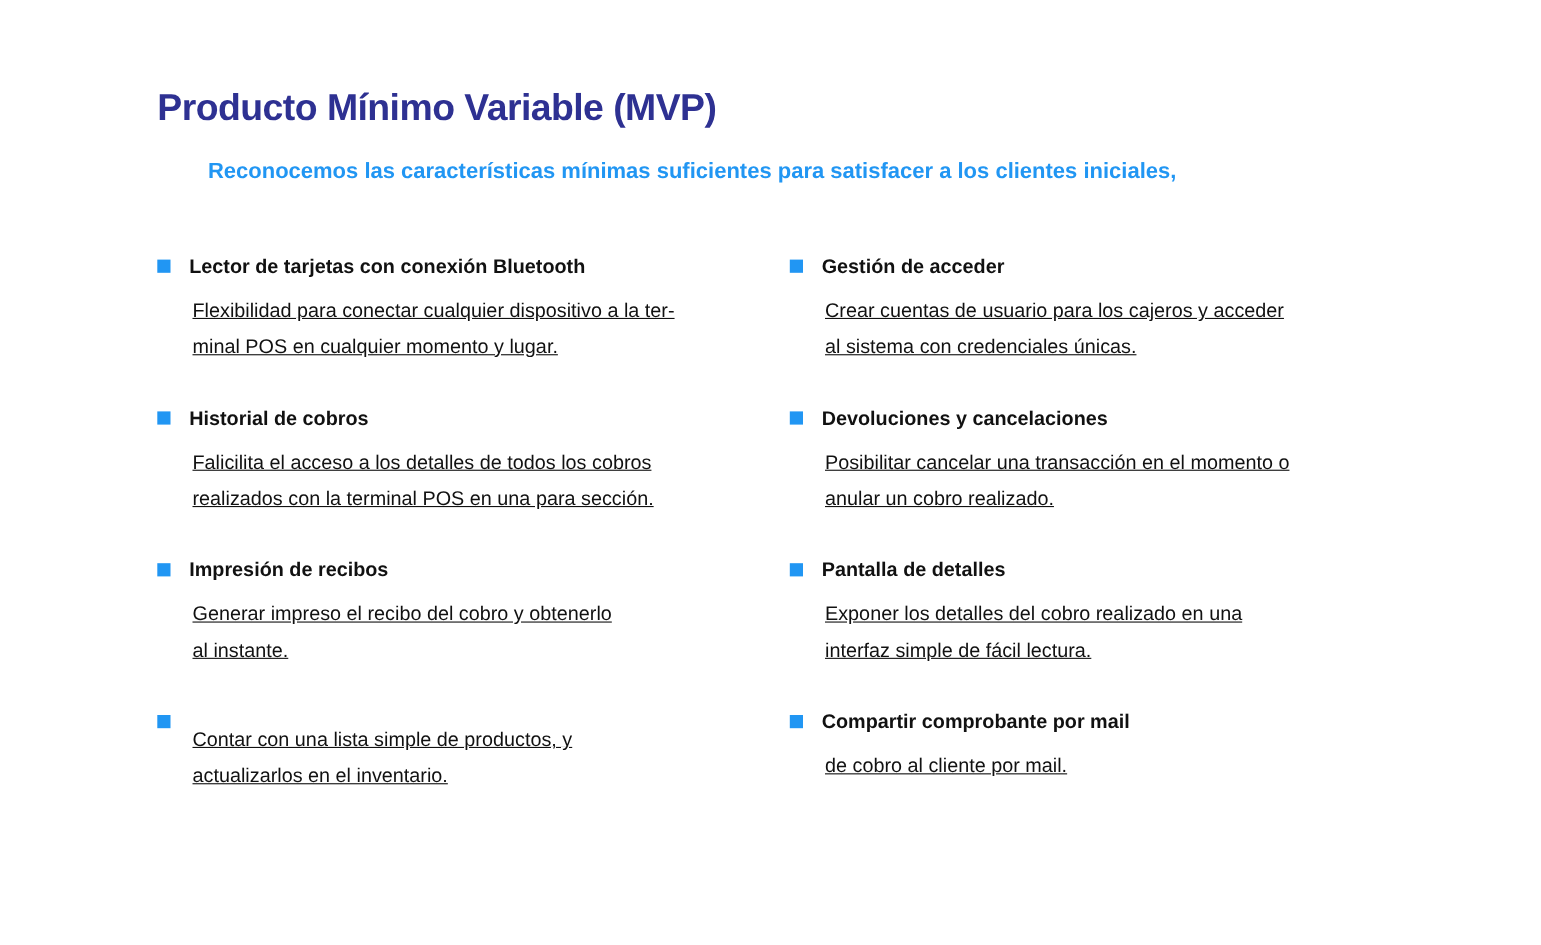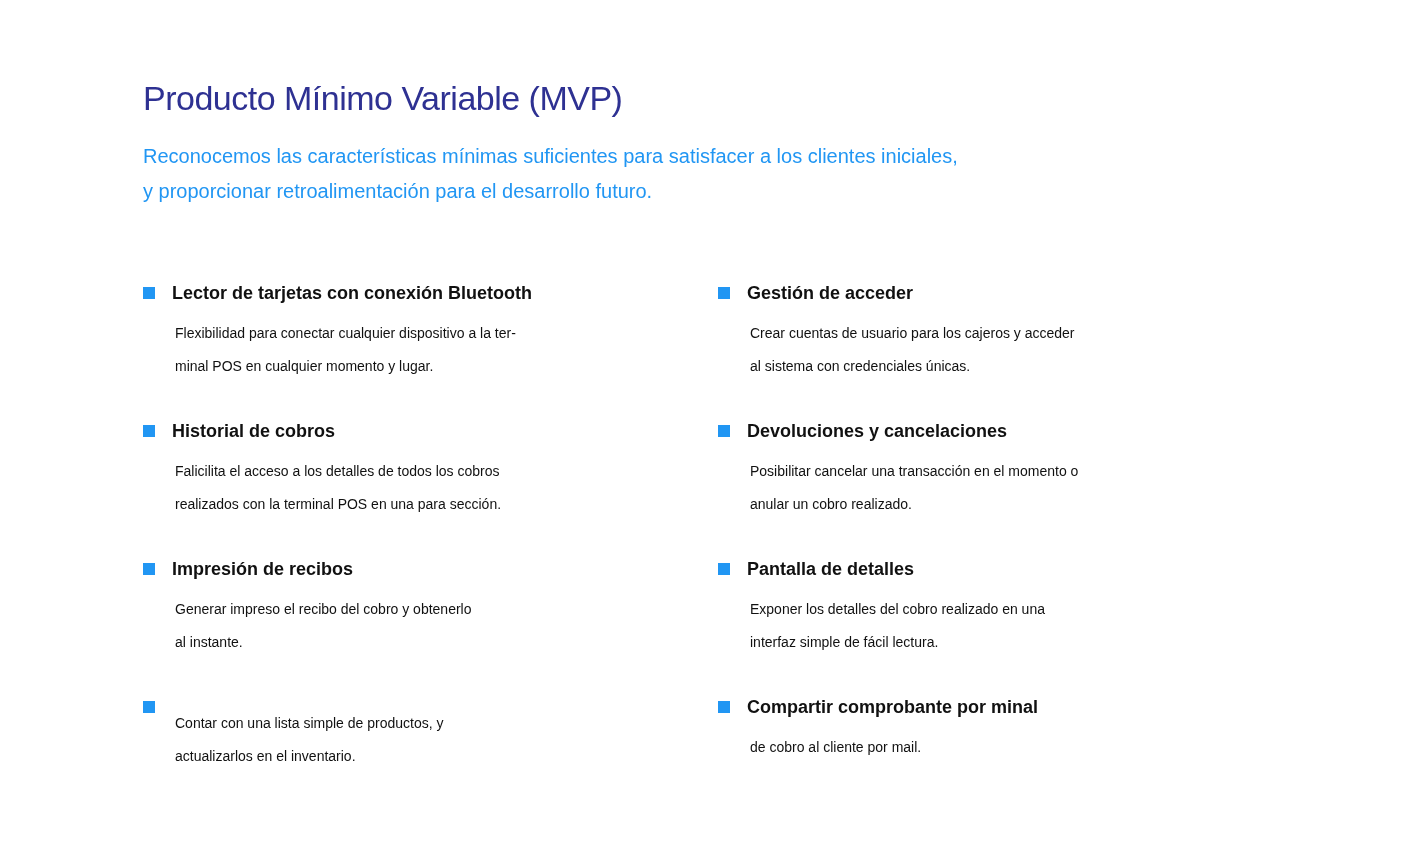--- a/index.html
+++ b/index.html
@@ -12,34 +12,35 @@
     overflow: hidden;
   }
   .page {
     width: 1401px;
     height: 859px;
     padding: 80px 0 0 143px;
     background: #ffffff;
   }
   .page-title {
     font-size: 34px;
-    font-weight: 400;
+    font-weight: 700;
     color: #2E3192;
     letter-spacing: -0.5px;
     line-height: 1.1;
   }
   .page-subtitle {
     margin-top: 22px;
     font-size: 20px;
     color: #2196F3;
     line-height: 35px;
-    font-weight: 400;
+    font-weight: 700;
+    margin-left: 46px;
   }
   .features {
-    margin-top: 72px;
+    margin-top: 56px;
     display: grid;
     grid-template-columns: 575px 600px;
     column-gap: 0;
   }
   .feature-item {
     display: flex;
     align-items: flex-start;
     margin-bottom: 37px;
   }
   .bullet {
@@ -54,37 +55,37 @@
   .feature-title {
     font-size: 18px;
     font-weight: 700;
     line-height: 24px;
     color: #111111;
     white-space: nowrap;
   }
   .feature-desc {
     margin-top: 12px;
     padding-left: 3px;
-    font-size: 14px;
+    font-size: 18px;
     font-weight: 400;
     line-height: 32.5px;
     color: #111111;
+    text-decoration: underline;
   }
   .feature-desc .desc-line { white-space: nowrap; }
 </style>
 </head>
 <body>
 
 <div class="page">
 
   <h1 class="page-title">Producto Mínimo Variable (MVP)</h1>
 
   <div class="page-subtitle">
     <div>Reconocemos las características mínimas suficientes para satisfacer a los clientes iniciales,</div>
-    <div>y proporcionar retroalimentación para el desarrollo futuro.</div>
   </div>
 
   <div class="features">
 
     <div class="feature-col">
 
       <div class="feature-item">
         <span class="bullet"></span>
         <div class="feature-content">
           <div class="feature-title">Lector de tarjetas con conexión Bluetooth</div>
@@ -160,21 +161,21 @@
           <div class="feature-desc">
             <div class="desc-line">Exponer los detalles del cobro realizado en una</div>
             <div class="desc-line">interfaz simple de fácil lectura.</div>
           </div>
         </div>
       </div>
 
       <div class="feature-item">
         <span class="bullet"></span>
         <div class="feature-content">
-          <div class="feature-title">Compartir comprobante por minal</div>
+          <div class="feature-title">Compartir comprobante por mail</div>
           <div class="feature-desc">
             <div class="desc-line">de cobro al cliente por mail.</div>
           </div>
         </div>
       </div>
 
     </div>
 
   </div>
 </div>

